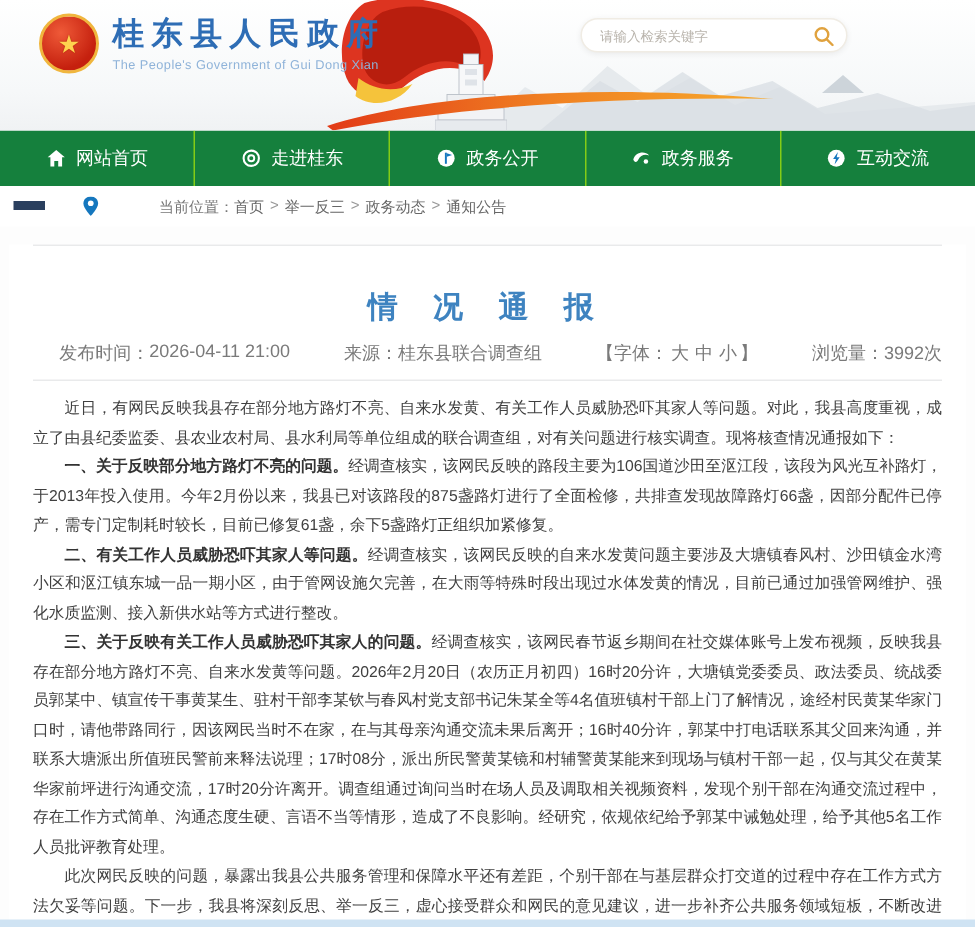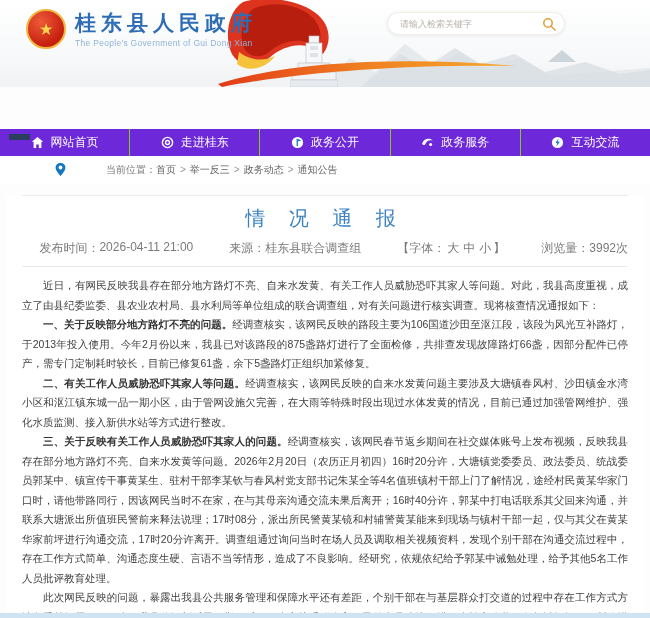--- a/index.html
+++ b/index.html
@@ -19,39 +19,39 @@
   .emblem .star { color:#ffd34f; font-size:17px; line-height:1; text-shadow:0 0 1px #a31a00; }
   .site-name { color:#2e6db5; font-size:21px; font-weight:bold; letter-spacing:5px; line-height:24px; }
   .site-name-en { color:#8fb3d9; font-size:8.5px; letter-spacing:.3px; margin-top:3px; }
 
   .search-box { position:absolute; right:85px; top:12px; width:178px; height:23px; background:#ffffff; border:1px solid #f0ece4; border-radius:12px; box-shadow:0 1px 4px rgba(0,0,0,.07); display:flex; align-items:center; padding:0 8px 0 12px; }
   .search-box input { flex:1; border:none; outline:none; font-size:9px; color:#666; background:transparent; font-family:Liberation Sans, sans-serif; }
   .search-box input::placeholder { color:#b9b4ac; }
   .search-btn { display:flex; align-items:center; cursor:pointer; }
 
   
-  .nav { display:flex; height:27px; background:#6d28d9;margin-top:42px; }
+  .nav { display:flex; height:37px; background:#15803d; }
   .nav-item { flex:1; display:flex; align-items:center; justify-content:center; gap:7px; color:#ffffff; font-size:12px; cursor:pointer; border-left:1px solid #84cc16; }
   .nav-item:first-child { border-left:none; }
   .nav-item .ico { display:inline-flex; }
 
   
   .crumb-bar { height:27px; background:#ffffff; display:flex; align-items:center; font-size:10px; color:#666; }
   .crumb-pin { margin-left:55px; display:inline-flex; }
   .crumb-label { margin-left:40px; color:#777; }
   .crumb { color:#666; cursor:pointer; }
   .crumb-sep { margin:0 4px; color:#999; }
   .corner-mark { position:absolute; left:9px; top:134px; width:21px; height:6px; background:#2a3f5e; }
 
   
   .content { position:relative; margin:0 6px; background:#ffffff; padding:0 16px; min-height:470px; }
   .rule { border-top:1px solid #e9eaeb; }
   .rule-1 { margin-top:12px; }
   .rule-2 { margin-top:9px; }
-  .article-title { margin-top:7px; text-align:center; color:#3e83c0; font-size:20px; font-weight:normal; letter-spacing:9px; line-height:30px; }
+  .article-title { margin-top:26px; text-align:center; color:#3e83c0; font-size:20px; font-weight:bold; letter-spacing:9px; line-height:30px; }
   .meta-row { margin-top:7px; display:flex; justify-content:flex-end; gap:36px; font-size:12px; color:#7a7a7a; white-space:nowrap; }
   .meta-item { display:flex; }
   .font-opt { cursor:pointer; margin:0 2px; }
 
   .body-text { margin-top:9px; color:#404040; font-size:10.5px; line-height:19.5px; text-align:justify; }
   .body-text p { text-indent:2em; margin:0; }
   .body-text b { color:#333; }
 
   .footer-strip { position:absolute; left:0; bottom:0; width:650px; height:5px; background:#cfe3f3; }
 </style>

